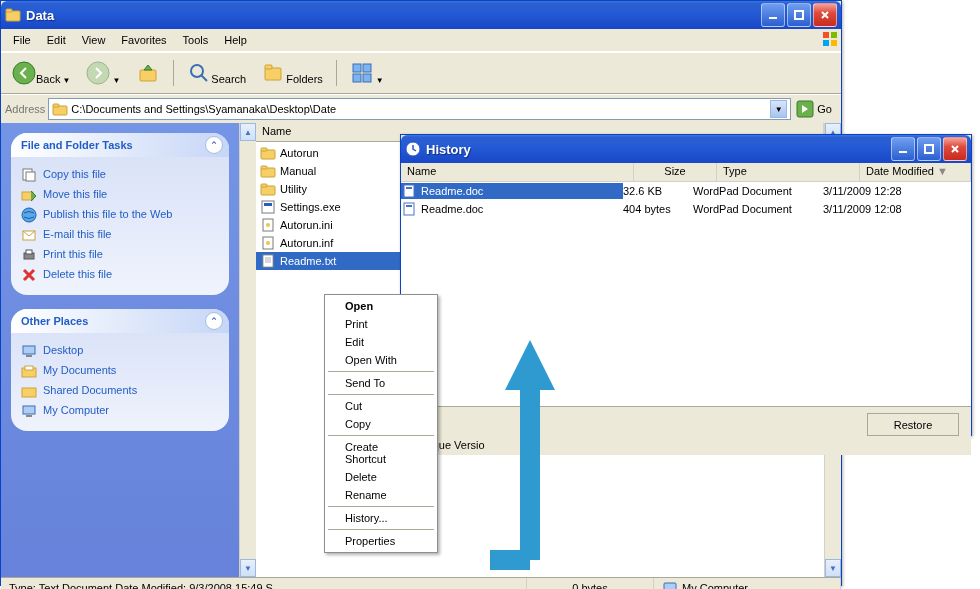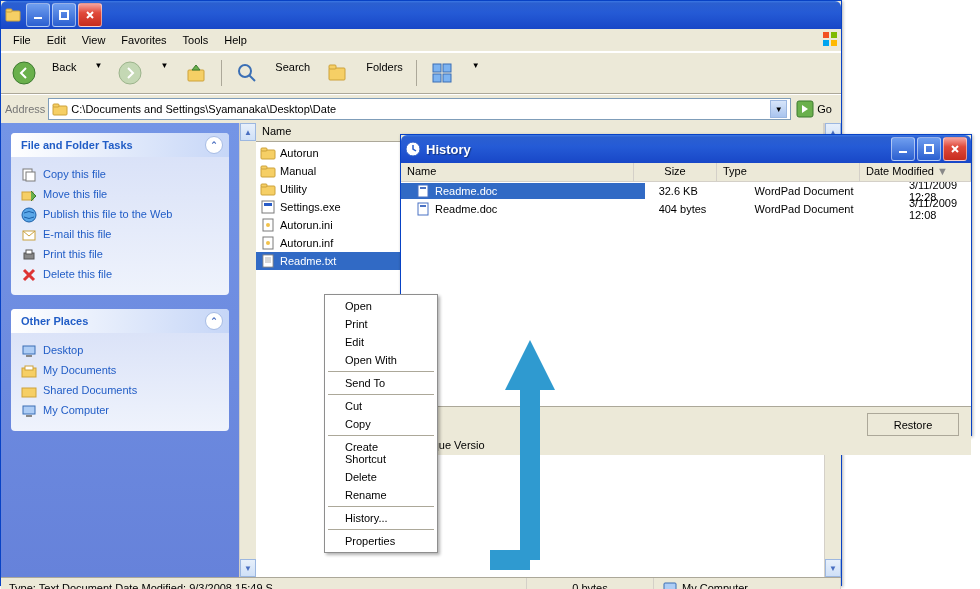--- a/index.html
+++ b/index.html
@@ -8,77 +8,78 @@
 .titlebar .ticon{width:16px;height:16px;margin-right:5px}
 .titlebar .title{color:#fff;font-weight:bold;font-size:13px;flex:1;text-shadow:1px 1px 1px rgba(0,0,0,.4)}
 .winbtns{display:flex;gap:2px}
 .winbtn{width:22px;height:22px;border-radius:3px;display:flex;align-items:center;justify-content:center;border:1px solid rgba(255,255,255,.5);font-family:Marlett,Arial;font-size:11px;color:#fff;font-weight:bold}
 .winbtn.min,.winbtn.max{background:linear-gradient(to bottom,#6f9eef,#2b5fd0)}
 .winbtn.close{background:linear-gradient(to bottom,#f5a29c,#e04a3b 40%,#c62c1f)}
 .menubar{background:#ece9d8;height:22px;display:flex;align-items:center;padding:0 4px;border-bottom:1px solid #fff;position:relative}
 .menubar .mitem{padding:3px 8px}
 .winflag{position:absolute;right:2px;top:1px;width:18px;height:18px}
 .toolbar{background:#ece9d8;height:36px;display:flex;align-items:center;padding:2px 6px;gap:6px;border-top:1px solid #fff;border-bottom:1px solid #aca899}
-.tbtn{display:flex;align-items:flex-start;gap:16px;padding:3px 5px;border-radius:3px}
+.tbtn{display:flex;align-items:flex-end;gap:0;padding:3px 5px;border-radius:3px}
 .tsep{width:1px;height:26px;background:#aca899;margin:0 2px}
 .addressbar{background:#ece9d8;height:24px;display:flex;align-items:center;padding:2px 4px;gap:0;border-top:1px solid #fff}
 .addressbar .lbl{color:#777;margin-right:3px}
 .addressbar .combo{flex:1;background:#fff;border:1px solid #7f9db9;height:20px;display:flex;align-items:center;padding:0 3px;gap:3px}
 .addressbar .combo .drop{margin-left:auto;width:15px;height:16px;background:linear-gradient(to bottom,#d7e5fa,#a9c4ee);border:1px solid #9cb7e0;display:flex;align-items:center;justify-content:center;font-size:8px}
 .gobtn{display:flex;align-items:center;gap:3px;padding:2px 5px}
 .body{display:flex;height:calc(100% - 28px - 22px - 36px - 24px - 20px);background:#fff}
 .sidebar{width:218px;background:linear-gradient(to bottom,#7495e6,#6682da);padding:10px;overflow:hidden;position:relative}
-.sidepane{background:linear-gradient(to bottom,#d6dff7,#eff3fc);border-radius:4px;margin-bottom:14px;overflow:hidden}
+.sidepane{background:linear-gradient(to bottom,#d6dff7,#eff3fc);border-radius:16px;margin-bottom:14px;overflow:hidden}
 .sidehdr{background:linear-gradient(to right,#fff,#c6d6f7);height:24px;display:flex;align-items:center;padding:0 10px;font-weight:bold;color:#215dc6;font-size:11px;position:relative}
 .sidehdr .chev{position:absolute;right:6px;width:16px;height:16px;border-radius:50%;background:#fff;border:1px solid #a7bce4;display:flex;align-items:center;justify-content:center;color:#4a6fc1;font-size:9px}
 .sidelist{padding:8px 10px 10px 10px}
 .sidelink{display:flex;align-items:center;gap:6px;color:#215dc6;padding:2px 0;line-height:1.4}
 .sidelink .ic{width:16px;height:16px;flex-shrink:0}
 .filepane{flex:1;background:#fff;position:relative}
 .colhdr{height:18px;background:#ece9d8;border-bottom:1px solid #aca899;display:flex}
 .col{padding:2px 6px;border-right:1px solid #d4d0c8;font-size:11px}
 .filelist{padding:2px 0}
 .filerow{display:flex;align-items:center;padding:1px 4px;gap:4px;height:16px}
 .filerow.sel{background:#316ac5;color:#fff}
 .filerow.sel .fic{filter:brightness(1.1)}
 .filerow .fic{width:16px;height:16px}
 .statusbar{height:20px;background:#ece9d8;border-top:1px solid #aca899;display:flex;align-items:center;font-size:11px}
 .statusbar .sseg{padding:0 8px;border-right:1px solid #d4d0c8;height:100%;display:flex;align-items:center;gap:4px}
 .ctxmenu{position:absolute;background:#fff;border:1px solid #8e8e8e;box-shadow:2px 2px 3px rgba(0,0,0,.3);padding:2px;z-index:50}
 .ctxitem{padding:3px 30px 3px 18px;font-size:11px}
-.ctxitem.bold{font-weight:normal}
+.ctxitem.bold{font-weight:bold}
 .ctxsep{height:1px;background:#aca899;margin:2px 1px}
 .vscroll{width:16px;background:#ece9d8;border-left:1px solid #d4d0c8;display:flex;flex-direction:column}
 .vscroll .sbtn{height:16px;background:linear-gradient(to bottom,#e7f0fb,#cfe0f7);border:1px solid #9cb7e0;display:flex;align-items:center;justify-content:center;font-size:8px;color:#4a6fc1}
 .vscroll .strack{flex:1}
 
 .histwin{position:absolute;left:400px;top:134px;width:570px;height:300px;z-index:40}
 .histbody{background:#fff;height:calc(100% - 28px - 48px);overflow:auto}
 .histcols{height:18px;background:#ece9d8;border-bottom:1px solid #d4d0c8;display:flex;font-size:11px}
 .histcols .hc{padding:2px 6px;border-right:1px solid #d4d0c8}
 .histrow{display:flex;align-items:center;font-size:11px;padding:1px 0;height:16px}
-.histrow .cell{padding:0 14px}
+.histrow .cell{padding:0 0}
 .histrow.sel .cell.nm{background:#316ac5;color:#fff}
 .histfoot{background:#ece9d8;height:48px;border-top:1px solid #aca899;position:relative}
 .histfoot .restore{position:absolute;right:12px;top:6px;width:90px;height:21px;background:#ece9d8;border:1px solid #aca899;display:flex;align-items:center;justify-content:center;font-size:11px}
 .histfoot .status{position:absolute;left:6px;bottom:4px;font-size:11px}
 .arrow{position:absolute;left:470px;top:310px;z-index:60;pointer-events:none}
 svg{display:block}
 </style>
 </head>
 <body>
 
 <div class="window" style="left:0;top:0;width:840px;height:584px">
   <div class="titlebar">
     <span class="ticon">
       <svg width="16" height="16">
           <rect x="1" y="4" width="14" height="10" rx="1" fill="#f6cf65" stroke="#cda23b"></rect>
           <rect x="1" y="2" width="6" height="3" rx="1" fill="#f6cf65" stroke="#cda23b"></rect>
         </svg>
     </span>
+    <span class="title">Data</span>
     <div class="winbtns">
       <div class="winbtn min">
           <svg width="10" height="10">
             <rect x="1" y="7" width="8" height="2" fill="#fff"></rect>
           </svg>
         </div>
       <div class="winbtn max">
           <svg width="10" height="10">
             <rect x="1" y="1" width="8" height="8" fill="none" stroke="#fff" stroke-width="2"></rect>
           </svg>

